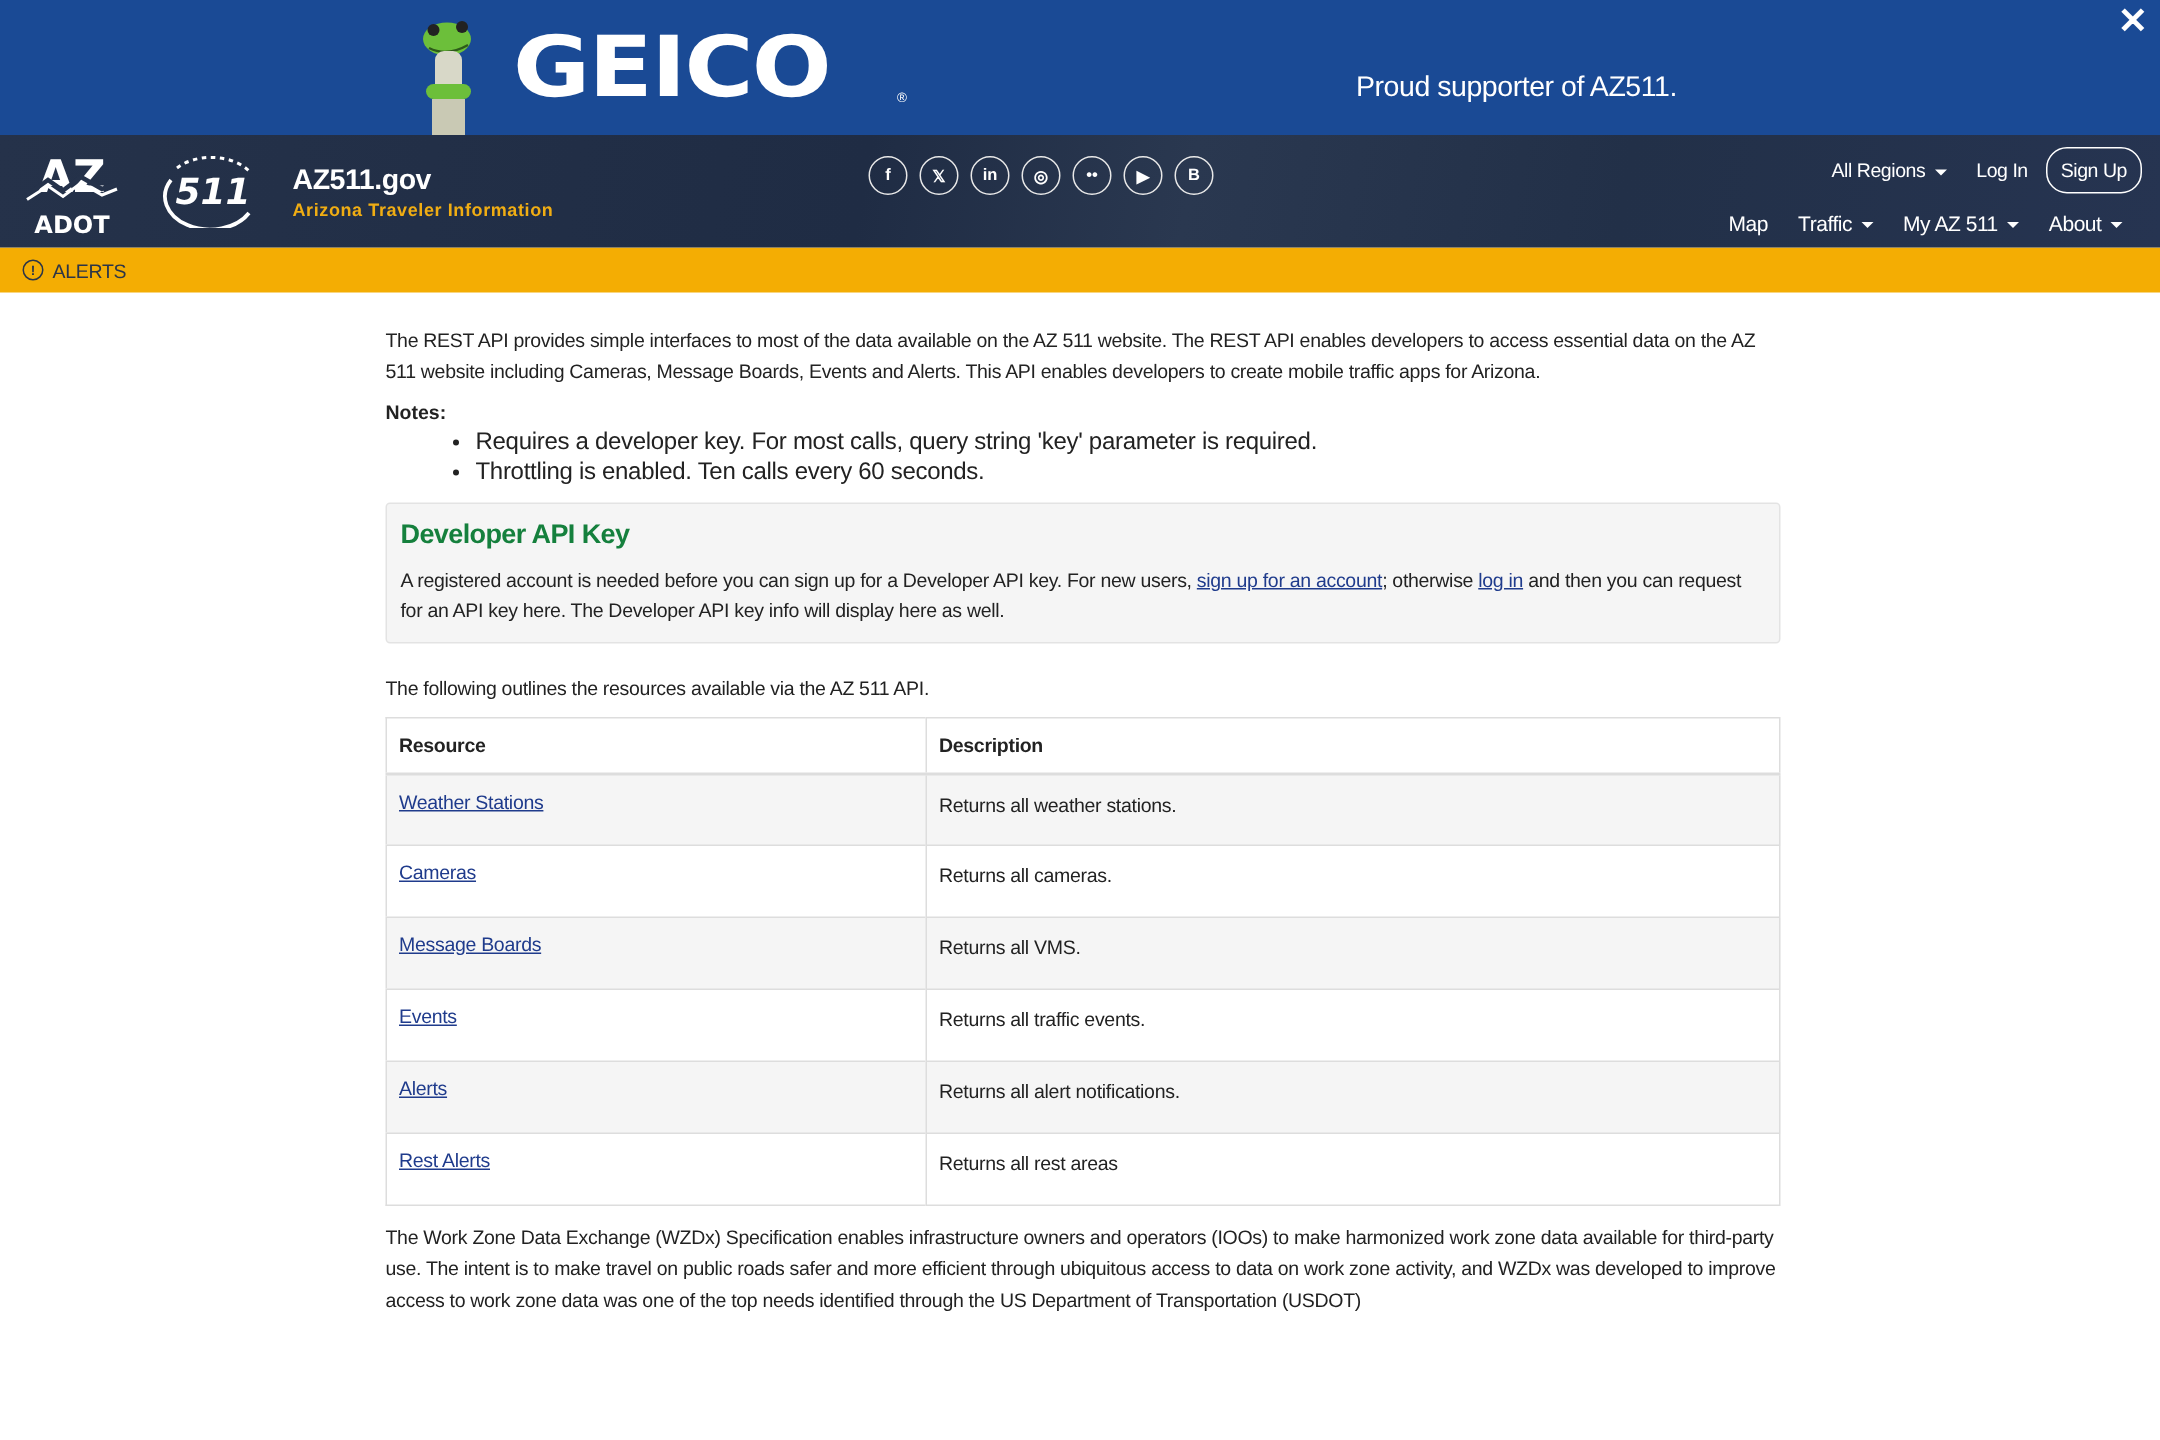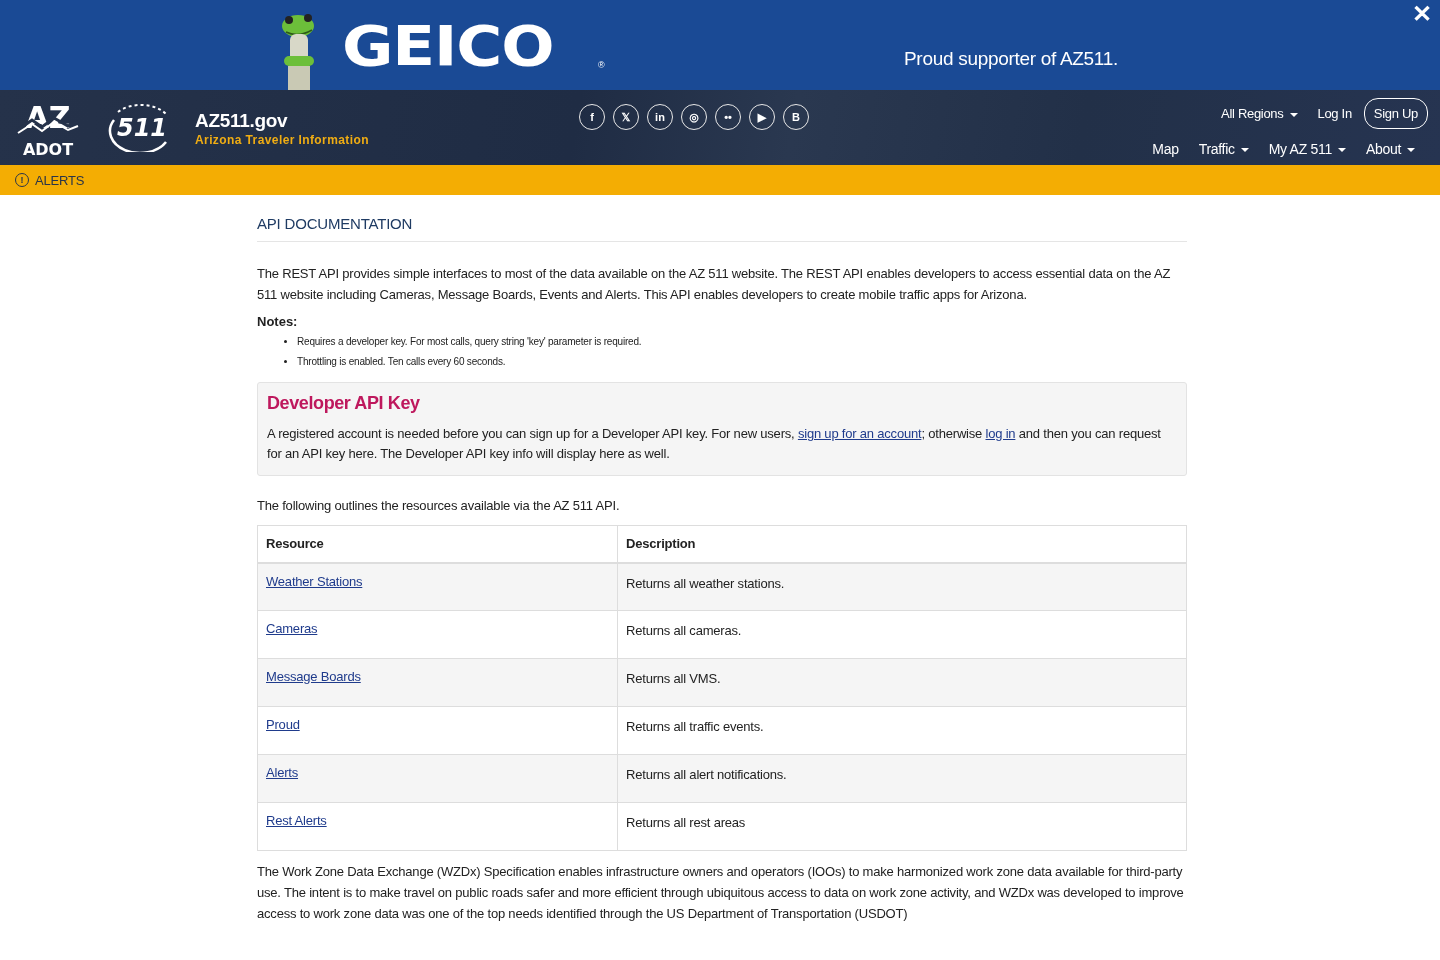--- a/index.html
+++ b/index.html
@@ -32,23 +32,23 @@
   
   .alerts-bar { height: 30px; background: #f4ad03; display: flex; align-items: center; padding-left: 15px; }
   .alert-icon { width: 14px; height: 14px; border: 1.5px solid #2b3548; border-radius: 50%; display: flex; align-items: center; justify-content: center; font-size: 9px; font-weight: bold; color: #2b3548; margin-right: 6px; }
   .alerts-label { font-size: 13px; color: #2b3548; cursor: pointer; letter-spacing: -0.2px; }
 
   
   .content { width: 930px; margin-left: 257px; }
   .page-title { margin-top: 20px; font-size: 15px; color: #1f3b63; font-weight: normal; padding-bottom: 9px; border-bottom: 1px solid #e5e5e5; letter-spacing: -0.2px; }
   .intro { margin-top: 21px; font-size: 13px; line-height: 21px; letter-spacing: -0.2px; }
   .notes-label { margin-top: 9px; font-size: 13px; font-weight: bold; }
-  .notes-list { margin-left: 40px; margin-top: 3px; font-size: 10px; line-height: 20px; letter-spacing: -0.2px; }
+  .notes-list { margin-left: 60px; margin-top: 3px; font-size: 16px; line-height: 20px; letter-spacing: -0.2px; }
   .dev-key-box { margin-top: 10px; background: #f5f5f5; border: 1px solid #e3e3e3; border-radius: 3px; padding: 10px 9px 11px 9px; }
-  .dev-key-title { font-size: 18px; font-weight: bold; color: #be185d; letter-spacing: -0.4px; }
+  .dev-key-title { font-size: 18px; font-weight: bold; color: #15803d; letter-spacing: -0.4px; }
   .dev-key-text { margin-top: 10px; font-size: 13px; line-height: 20px; letter-spacing: -0.2px; }
   a.inline-link { color: #1f3b8c; text-decoration: underline; cursor: pointer; }
   .outline-text { margin-top: 22px; font-size: 13px; letter-spacing: -0.2px; }
 
   table.resources { margin-top: 12px; width: 930px; border-collapse: collapse; border: 1px solid #ddd; font-size: 13px; }
   table.resources th { text-align: left; font-weight: bold; padding: 9px 8px; height: 37px; border-bottom: 2px solid #ddd; border-right: 1px solid #ddd; letter-spacing: -0.2px; }
   table.resources td { padding: 10px 8px; height: 48px; vertical-align: top; border-top: 1px solid #ddd; border-right: 1px solid #ddd; letter-spacing: -0.2px; }
   table.resources td.desc { padding-top: 12px; }
   table.resources tbody tr:nth-child(odd) { background: #f5f5f5; }
   table.resources th:first-child, table.resources td:first-child { width: 360px; }
@@ -121,21 +121,20 @@
     </div>
   </div>
 </div>
 
 <div class="alerts-bar">
   <div class="alert-icon">!</div>
   <div class="alerts-label">ALERTS</div>
 </div>
 
 <div class="content">
-  <h1 class="page-title">API DOCUMENTATION</h1>
   <p class="intro">The REST API provides simple interfaces to most of the data available on the AZ 511 website. The REST API enables developers to access essential data on the AZ 511 website including Cameras, Message Boards, Events and Alerts. This API enables developers to create mobile traffic apps for Arizona.</p>
   <div class="notes-label">Notes:</div>
   <ul class="notes-list">
     <li>Requires a developer key. For most calls, query string 'key' parameter is required.</li>
     <li>Throttling is enabled. Ten calls every 60 seconds.</li>
   </ul>
 
   <div class="dev-key-box">
     <div class="dev-key-title">Developer API Key</div>
     <p class="dev-key-text"><span>A registered account is needed before you can sign up for a Developer API key. For new users, </span><a class="inline-link">sign up for an account</a><span>; otherwise </span><a class="inline-link">log in</a><span> and then you can request for an API key here. The Developer API key info will display here as well.</span></p>
@@ -157,21 +156,21 @@
       </tr>
       <tr>
         <td><a class="inline-link">Cameras</a></td>
         <td class="desc">Returns all cameras.</td>
       </tr>
       <tr>
         <td><a class="inline-link">Message Boards</a></td>
         <td class="desc">Returns all VMS.</td>
       </tr>
       <tr>
-        <td><a class="inline-link">Proud</a></td>
+        <td><a class="inline-link">Events</a></td>
         <td class="desc">Returns all traffic events.</td>
       </tr>
       <tr>
         <td><a class="inline-link">Alerts</a></td>
         <td class="desc">Returns all alert notifications.</td>
       </tr>
       <tr>
         <td><a class="inline-link">Rest Alerts</a></td>
         <td class="desc">Returns all rest areas</td>
       </tr>

